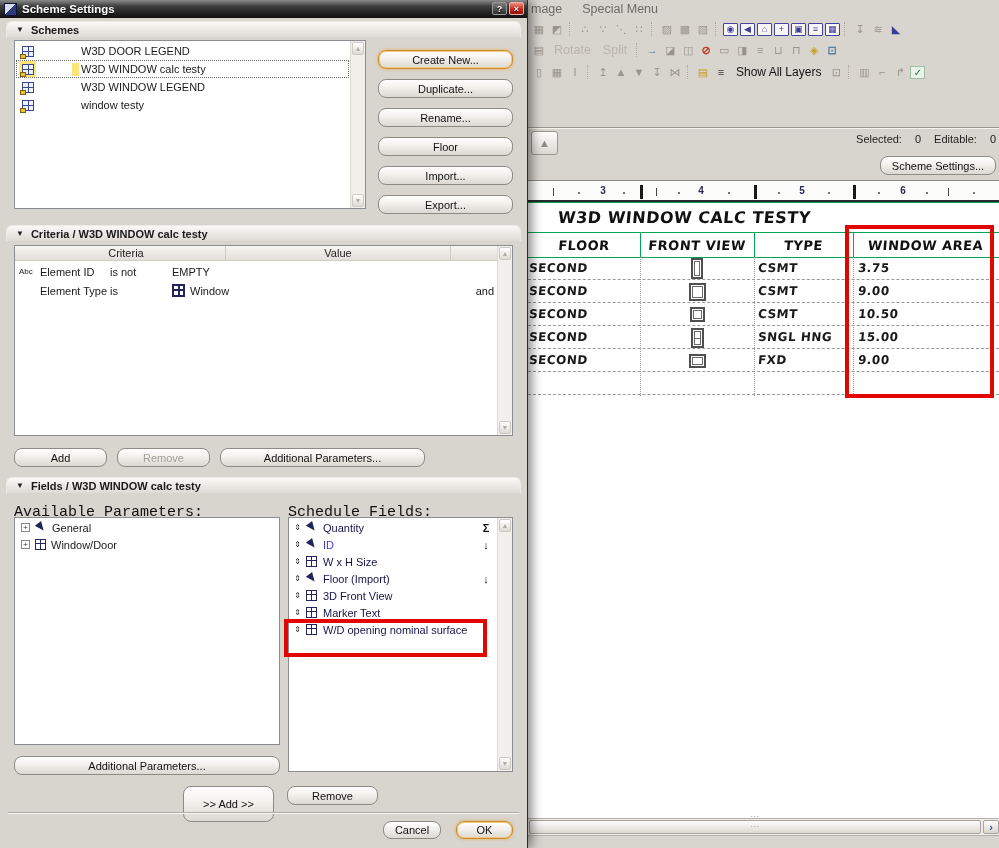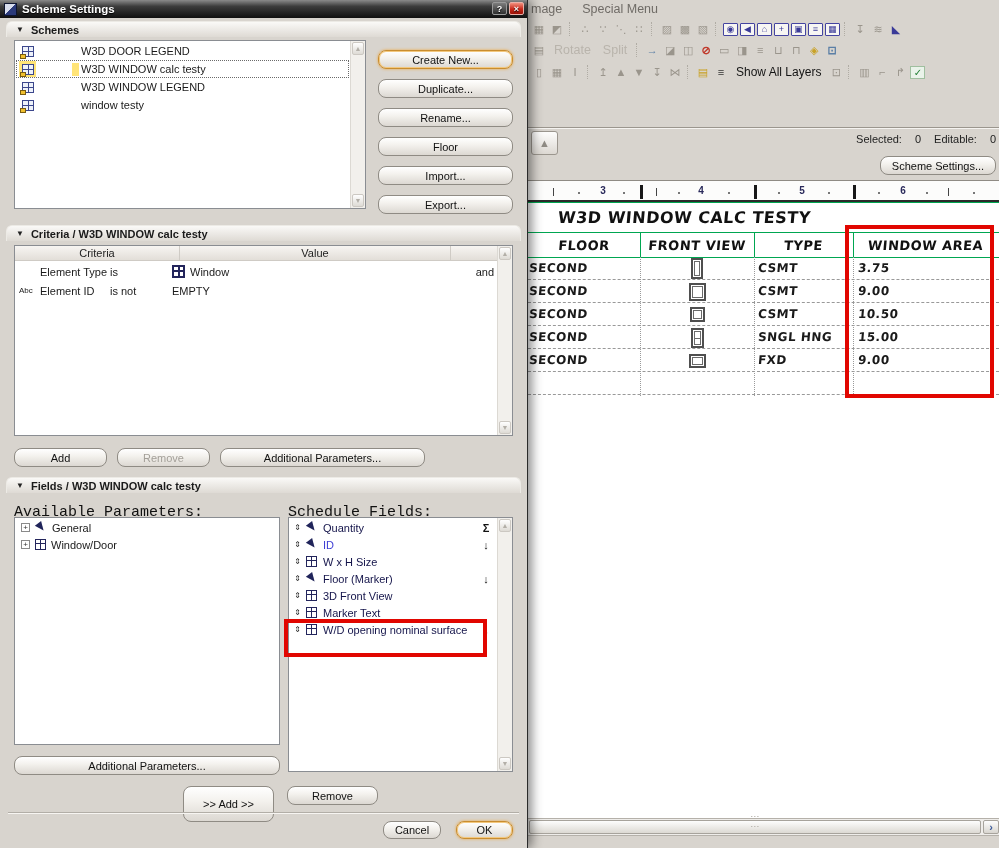--- a/index.html
+++ b/index.html
@@ -113,21 +113,21 @@
   .sch-ic{width:12px;height:11px;border:1px solid #3c478c;background:#eef2fa;position:relative;}
   .sch-ic::before{content:"";position:absolute;left:5px;top:0;bottom:0;width:1px;background:#3c478c;}
   .sch-ic::after{content:"";position:absolute;top:4px;left:0;right:0;height:1px;background:#3c478c;}
   .sch-yellow{position:absolute;left:1px;bottom:0;width:6px;height:5px;background:#f0c02e;border:1px solid #7a5c10;}
   .pre{width:36px;} .prestrip{width:7px;height:13px;margin-right:2px;}
   .sch-row.sel .prestrip{background:#ffe477;}
 
   .crit-hdr{position:absolute;left:0;right:15px;top:0;height:15px;background:linear-gradient(#f7f5f2,#e2ded8);
             border-bottom:1px solid #cfcbc5;display:flex;font-size:11px;color:#222;}
   .crit-hdr>div{display:flex;align-items:center;justify-content:center;}
-  .ch1{width:165px;border-right:1px solid #cfcbc5;}
+  .ch1{width:199px;border-right:1px solid #cfcbc5;margin-left:12px;}
   .ch2{flex:1;border-right:1px solid #cfcbc5;}
   .ch3{width:46px;}
   .crit-rows{position:absolute;left:1px;top:16px;right:16px;}
   .cr-row{height:19px;display:grid;grid-template-columns:24px 70px 62px 1fr 34px;align-items:center;font-size:11px;}
   .cr-pre{font-size:8px;padding-left:3px;}
   .cr-val{display:flex;align-items:center;gap:5px;}
   .cr-logic{text-align:right;padding-right:2px;}
   .wg{width:13px;height:13px;border:2px solid #23255c;background:#fff;position:relative;}
   .wg::before{content:"";position:absolute;left:4px;top:0;bottom:0;width:2px;background:#23255c;}
   .wg::after{content:"";position:absolute;top:3px;left:0;right:0;height:2px;background:#23255c;}
@@ -429,40 +429,40 @@
 
     <div class="lbox" style="left:14px;top:245px;width:499px;height:191px">
       <div class="crit-hdr">
         <div class="ch1">Criteria</div>
         <div class="ch2">Value</div>
         <div class="ch3"></div>
       </div>
       <div class="crit-rows">
 
           <div class="cr-row">
+            <span class="cr-pre">Abc</span>
+            <span>Element ID</span>
+            <span>is not</span>
+            <span class="cr-val">
+
+              <span>EMPTY</span>
+            </span>
+            <span class="cr-logic"></span>
+          </div>
+
+          <div class="cr-row">
             <span class="cr-pre"></span>
             <span>Element Type</span>
             <span>is</span>
             <span class="cr-val">
               <span class="wg"></span>
               <span>Window</span>
             </span>
             <span class="cr-logic">and</span>
           </div>
-
-          <div class="cr-row">
-            <span class="cr-pre">Abc</span>
-            <span>Element ID</span>
-            <span>is not</span>
-            <span class="cr-val">
-
-              <span>EMPTY</span>
-            </span>
-            <span class="cr-logic"></span>
-          </div>
         </div>
       <div class="vscroll">
         <div class="varrow va-up">▲</div>
         <div class="varrow va-dn">▼</div>
       </div>
     </div>
 
     <div class="btn" style="position:absolute;left:14px;top:448px;width:93px;height:19px">Add</div>
     <div class="btn disabled" style="position:absolute;left:117px;top:448px;width:93px;height:19px">Remove</div>
     <div class="btn" style="position:absolute;left:220px;top:448px;width:205px;height:19px">Additional Parameters...</div>
@@ -520,21 +520,21 @@
             </span>
             <span class="fl-label">W x H Size</span>
             <span class="fl-flag"></span>
           </div>
 
           <div class="fl-row">
             <span class="handle">⇕</span>
             <span class="fl-icon-slot">
               <span class="cur"></span>
             </span>
-            <span class="fl-label">Floor (Marker)</span>
+            <span class="fl-label">Floor (Import)</span>
             <span class="fl-flag">↓</span>
           </div>
 
           <div class="fl-row">
             <span class="handle">⇕</span>
             <span class="fl-icon-slot">
               <span class="wg2"></span>
             </span>
             <span class="fl-label">3D Front View</span>
             <span class="fl-flag"></span>

